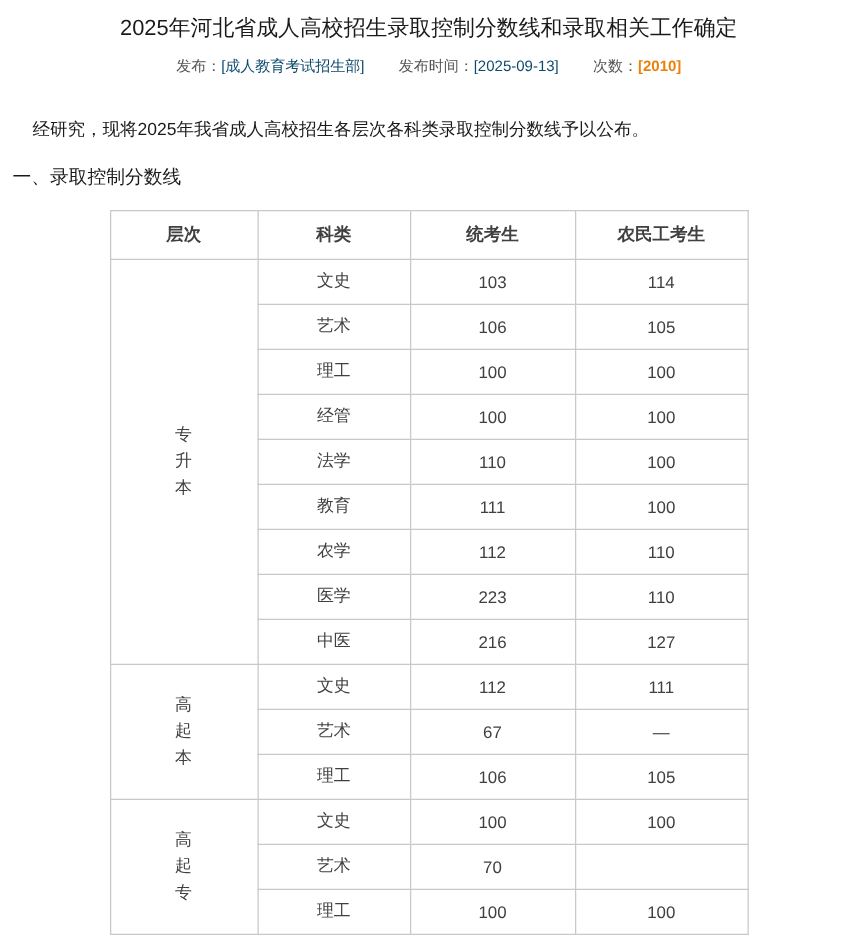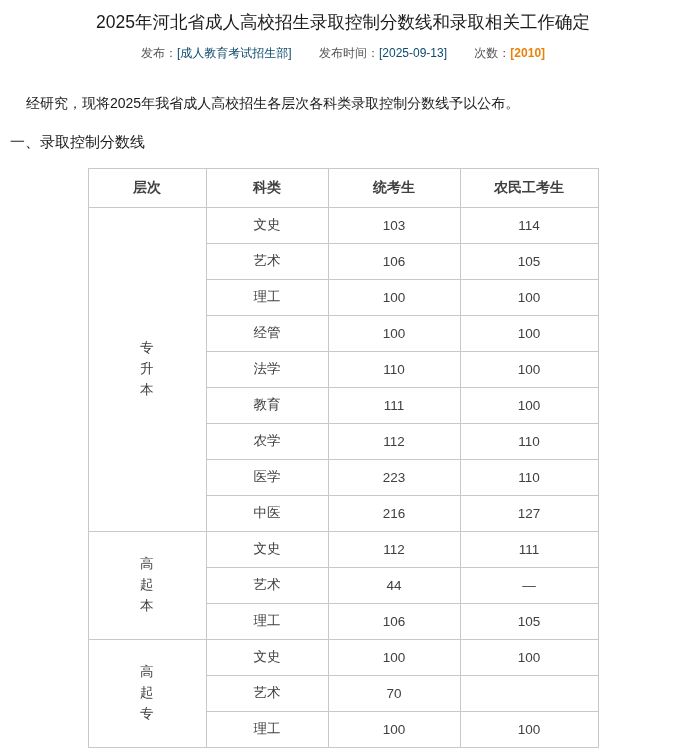--- a/index.html
+++ b/index.html
@@ -196,21 +196,21 @@
             <span>高</span>
             <span>起</span>
             <span>本</span>
           </td>
           <td>文史</td>
           <td>112</td>
           <td>111</td>
         </tr>
         <tr>
           <td>艺术</td>
-          <td>44</td>
+          <td>67</td>
           <td>—</td>
         </tr>
         <tr>
           <td>理工</td>
           <td>106</td>
           <td>105</td>
         </tr>
 
         <tr>
           <td class="level-cell" rowspan="3">

